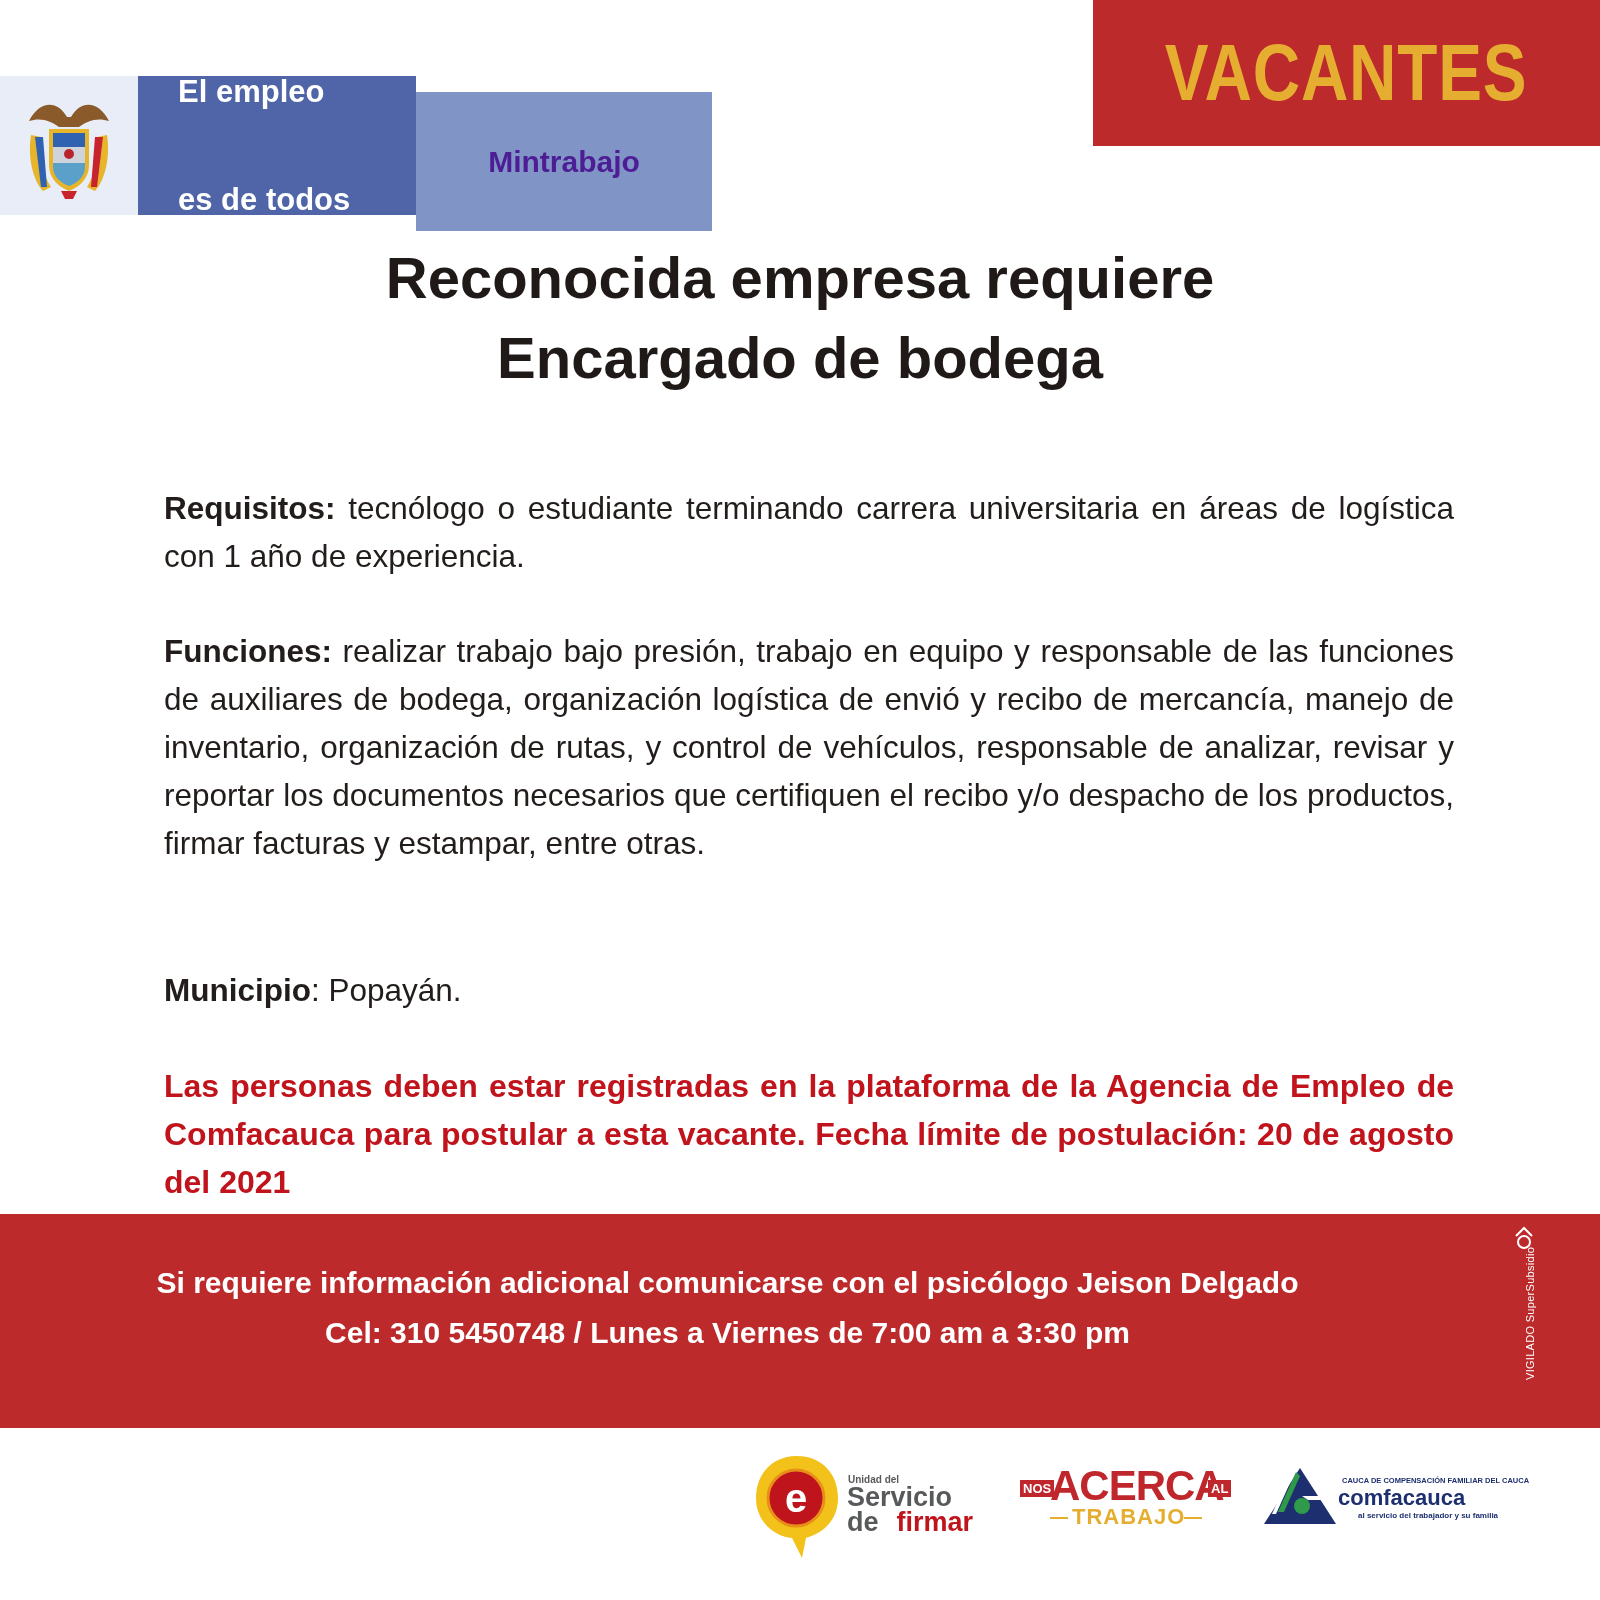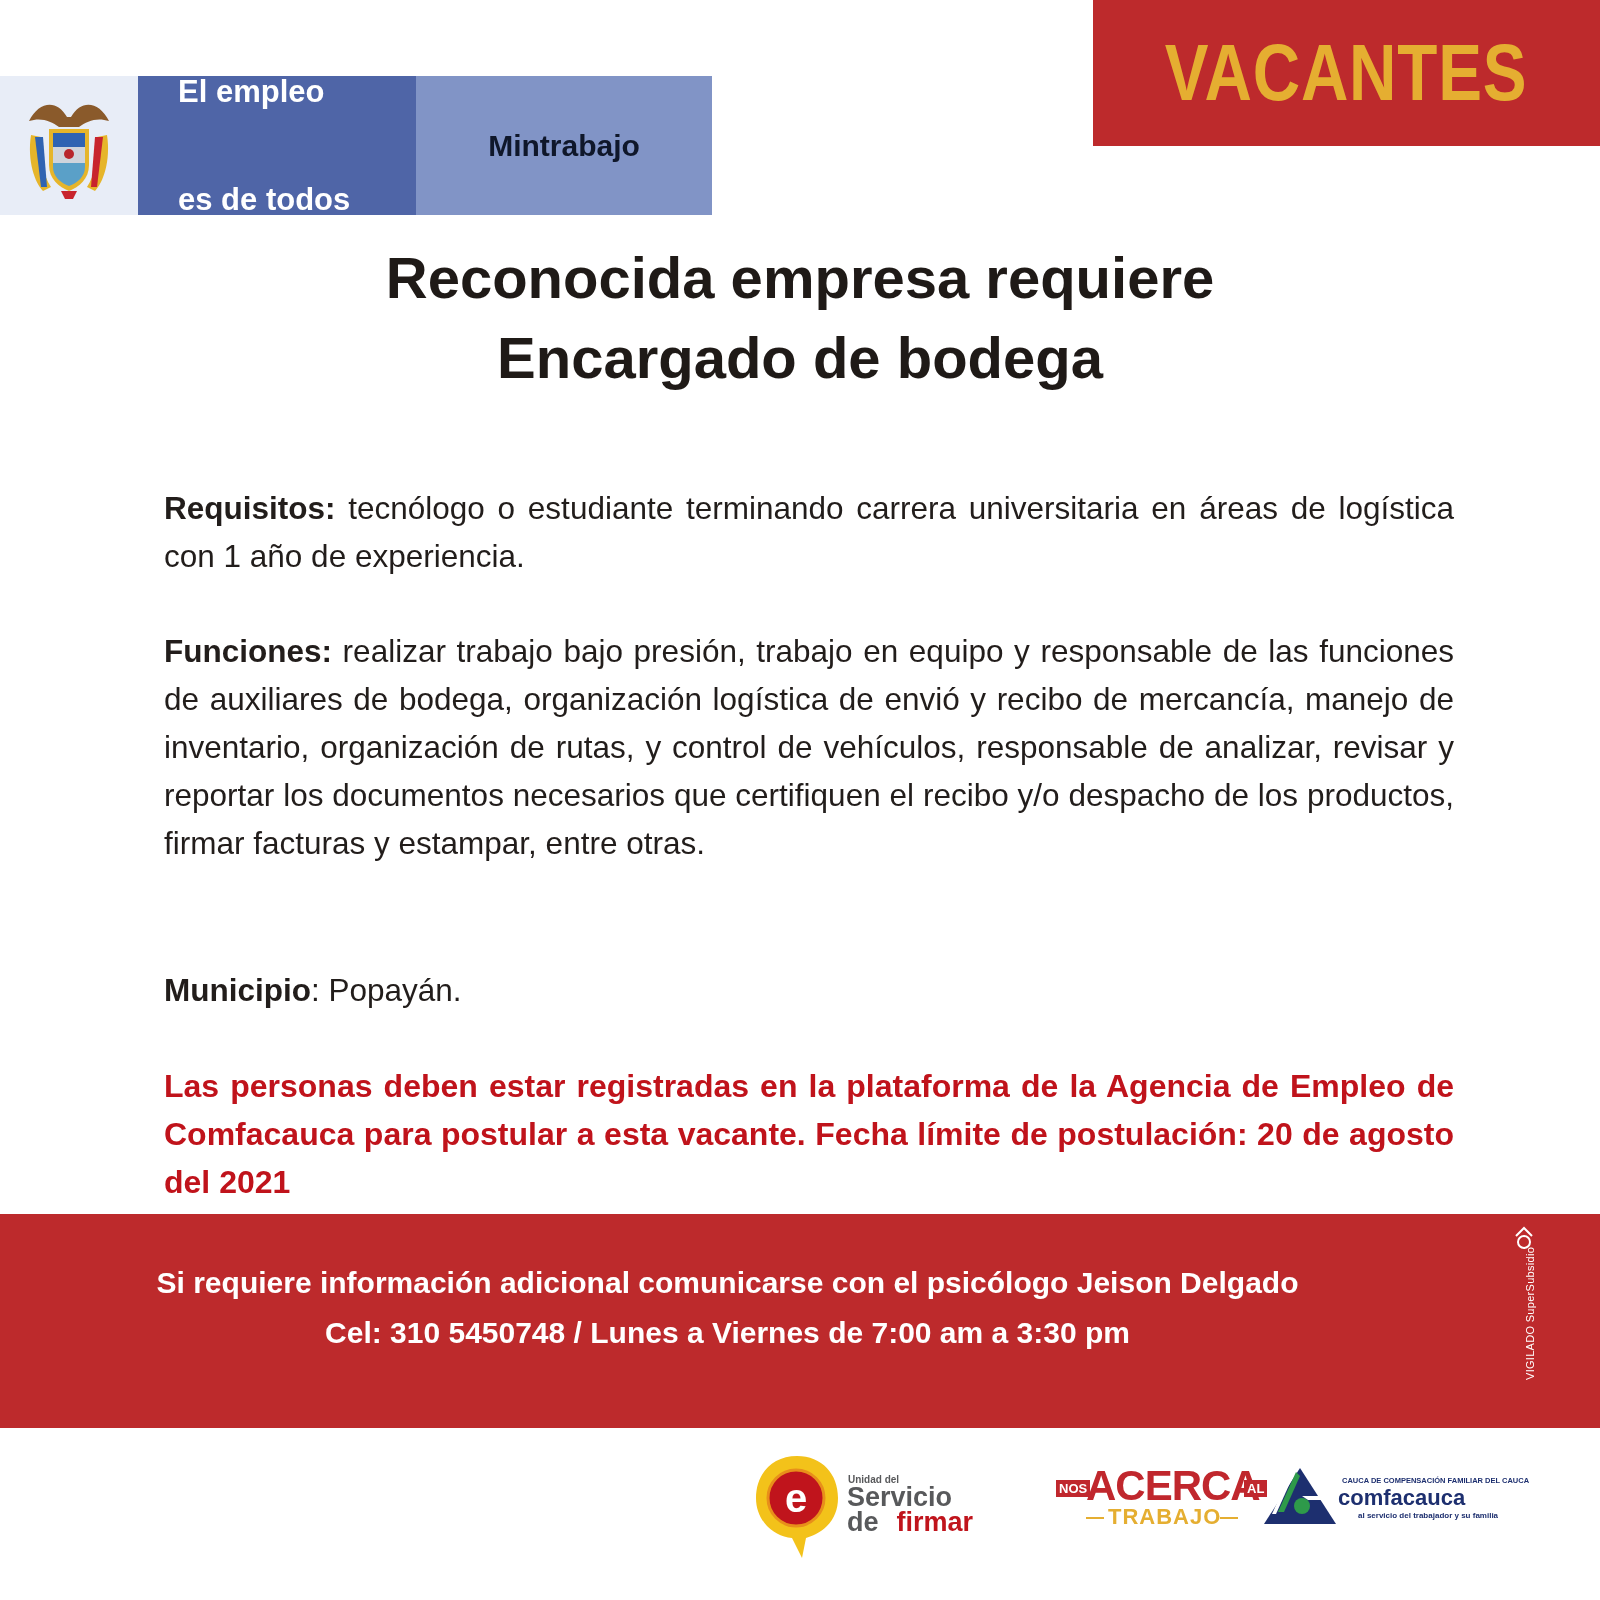--- a/index.html
+++ b/index.html
@@ -3,38 +3,38 @@
 <meta charset="utf-8">
 <style>
   html, body { margin: 0; padding: 0; }
   body {
     width: 1600px; height: 1600px; background: #ffffff; position: relative; overflow: hidden;
     font-family: "Liberation Sans", "DejaVu Sans", sans-serif; color: #221d1b;
   }
   .gov-banner { position: absolute; left: 0; top: 76px; width: 712px; height: 139px; display: flex; }
   .gov-crest-box { width: 138px; height: 100%; background: #e8edf7; display: flex; align-items: center; justify-content: center; }
   .gov-slogan { width: 278px; height: 100%; background: #4f65a7; color: #fff; display: flex; flex-direction: column; justify-content: space-between; padding-left: 40px; box-sizing: border-box; font-size: 31px; line-height: 31px; font-weight: bold; }
-  .gov-ministry { flex: 1; height: 100%; background: #8194c6; color: #0f172a; display: flex; align-items: center; justify-content: center; font-size: 30px; font-weight: bold; }
+  .gov-ministry { flex: 1; height: 100%; background: #8194c6; color: #4c1d95; display: flex; align-items: center; justify-content: center; font-size: 30px; font-weight: bold; margin-top: 16px; }
   .vacantes-banner { position: absolute; left: 1093px; top: 0; width: 507px; height: 146px; background: #bd2a2c; display: flex; align-items: center; justify-content: center; }
   .vacantes-banner span { color: #e5ae31; font-size: 80px; font-weight: bold; letter-spacing: 1px; transform: scaleX(0.82); display: inline-block; }
   .title { position: absolute; left: 0; top: 238px; width: 1600px; text-align: center; font-size: 58px; line-height: 80px; font-weight: bold; color: #1f1a17; }
   .body-text { position: absolute; left: 164px; width: 1290px; font-size: 31.5px; line-height: 48px; text-align: justify; color: #221d1b; }
   .body-text b { font-weight: bold; }
   .notice { position: absolute; left: 164px; top: 1062px; width: 1290px; font-size: 32px; line-height: 48px; font-weight: bold; color: #c0131b; text-align: justify; }
   .footer-band { position: absolute; left: 0; top: 1214px; width: 1600px; height: 214px; background: #bd2a2c; }
   .footer-line { position: absolute; left: 0; width: 1455px; text-align: center; color: #fff; font-weight: bold; font-size: 30px; }
   .supersub { position: absolute; left: 1510px; top: 1228px; width: 28px; height: 190px; }
   .supersub-text { position: absolute; left: 1524px; top: 1380px; transform-origin: left top; transform: rotate(-90deg); color: #fff; font-size: 11px; white-space: nowrap; letter-spacing: 0.3px; }
   .logos { position: absolute; top: 1440px; left: 0; width: 1600px; height: 140px; }
   .logo-servicio { position: absolute; left: 752px; top: 12px; width: 250px; height: 110px; }
   .logo-servicio .small { position: absolute; left: 96px; top: 22px; font-size: 10px; font-weight: bold; color: #58595b; }
   .logo-servicio .big1 { position: absolute; left: 95px; top: 32px; font-size: 27px; line-height: 27px; color: #58595b; font-weight: bold; }
   .logo-servicio .big2 { position: absolute; left: 95px; top: 57px; font-size: 27px; line-height: 27px; color: #58595b; font-weight: bold; }
   .logo-servicio .big2 span { color: #c0141c; margin-left: 18px; }
-  .logo-acerca { position: absolute; left: 1016px; top: 20px; width: 220px; height: 80px; margin-left: 36px; }
+  .logo-acerca { position: absolute; left: 1016px; top: 20px; width: 220px; height: 80px; }
   .acerca-nos { position: absolute; left: 4px; top: 20px; background: #c0272d; color: #fff; font-size: 13px; font-weight: bold; padding: 1px 3px; }
   .acerca-main { position: absolute; left: 34px; top: 4px; color: #c0272d; font-size: 42px; font-weight: bold; line-height: 44px; letter-spacing: -1px; }
   .acerca-al { position: absolute; left: 192px; top: 20px; background: #c0272d; color: #fff; font-size: 13px; font-weight: bold; padding: 1px 3px; }
   .acerca-trabajo { position: absolute; left: 56px; top: 44px; color: #e5ae31; font-size: 22px; font-weight: bold; letter-spacing: 1px; }
   .acerca-line { position: absolute; top: 57px; height: 2px; background: #e5ae31; width: 18px; }
   .logo-comfa { position: absolute; left: 1262px; top: 26px; width: 280px; height: 70px; }
   .comfa-top { position: absolute; left: 80px; top: 10px; font-size: 7.5px; font-weight: bold; color: #1d2f6f; white-space: nowrap; }
   .comfa-main { position: absolute; left: 76px; top: 20px; font-size: 22px; font-weight: bold; color: #1d2f6f; line-height: 24px; }
   .comfa-sub { position: absolute; left: 80px; top: 45px; font-size: 8px; font-weight: bold; color: #1d2f6f; white-space: nowrap; padding-left: 16px; }
 </style>

